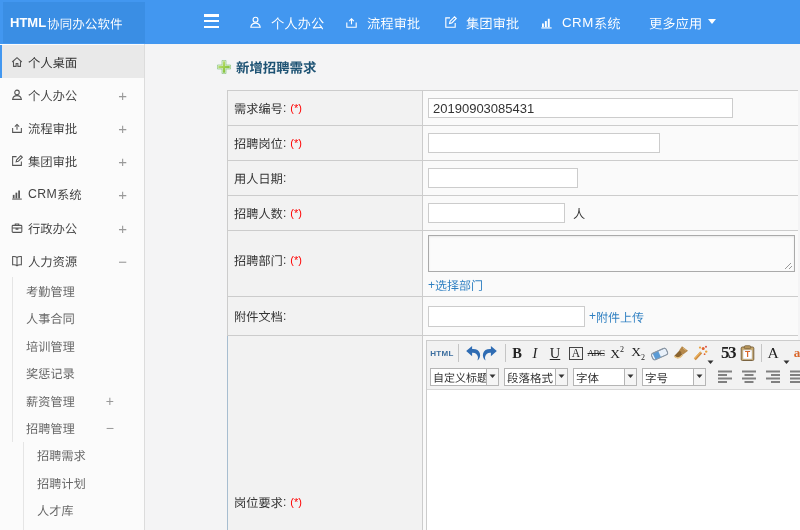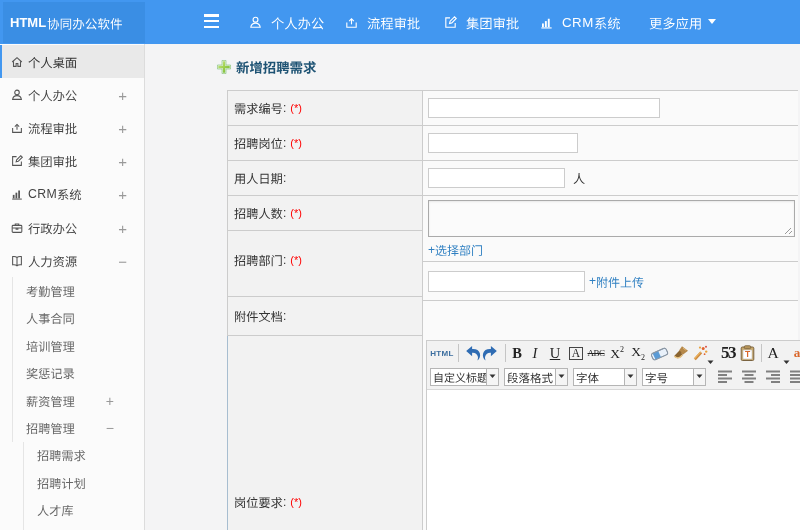--- a/index.html
+++ b/index.html
@@ -507,20 +507,23 @@
               <use href="#g43" transform="translate(36.60,0) scale(0.01220,-0.01220)"></use>
             </g>
           </svg>
           <span style="font-size:12px;color:#333">:</span>
           <span style="color:#f00;font-size:11px;margin-left:4px">(*)</span>
         </div>
    </div>
    <div style="position:absolute;left:-1px;top:245px;width:1px;height:331px;background:#a7bdd0"></div>
    <div style="position:absolute;left:195px;top:0;width:375px;height:100%;background:#fafafa">
      <div style="height:35px;border-bottom:1px solid #cccccc;display:flex;align-items:center;padding-left:5px;box-sizing:border-box">
+          <div style="width:305px;height:20px;background:#fff;border:1px solid #ccc;box-sizing:border-box;overflow:hidden"><span style="font-size:13px;color:#333;padding-left:4px;line-height:20px">20190903085431</span></div>
+        </div>
+     <div style="height:35px;border-bottom:1px solid #cccccc;display:flex;align-items:center;padding-left:5px;box-sizing:border-box">
           <div style="width:232px;height:20px;background:#fff;border:1px solid #ccc;box-sizing:border-box;overflow:hidden"></div>
         </div>
      <div style="height:35px;border-bottom:1px solid #cccccc;display:flex;align-items:center;padding-left:5px;box-sizing:border-box">
           <div style="width:150px;height:20px;background:#fff;border:1px solid #ccc;box-sizing:border-box;overflow:hidden"></div>
         </div>
      <div style="height:35px;border-bottom:1px solid #cccccc;display:flex;align-items:center;padding-left:5px;box-sizing:border-box">
           <div style="width:137px;height:20px;background:#fff;border:1px solid #ccc;box-sizing:border-box;overflow:hidden"></div>
           <span style="margin-left:8px"><svg width="12" height="18" style="display:inline-block;vertical-align:middle;">
               <g transform="translate(0,14.15)" fill="#333">
                 <use href="#g9" transform="translate(0.00,0) scale(0.01220,-0.01220)"></use>

